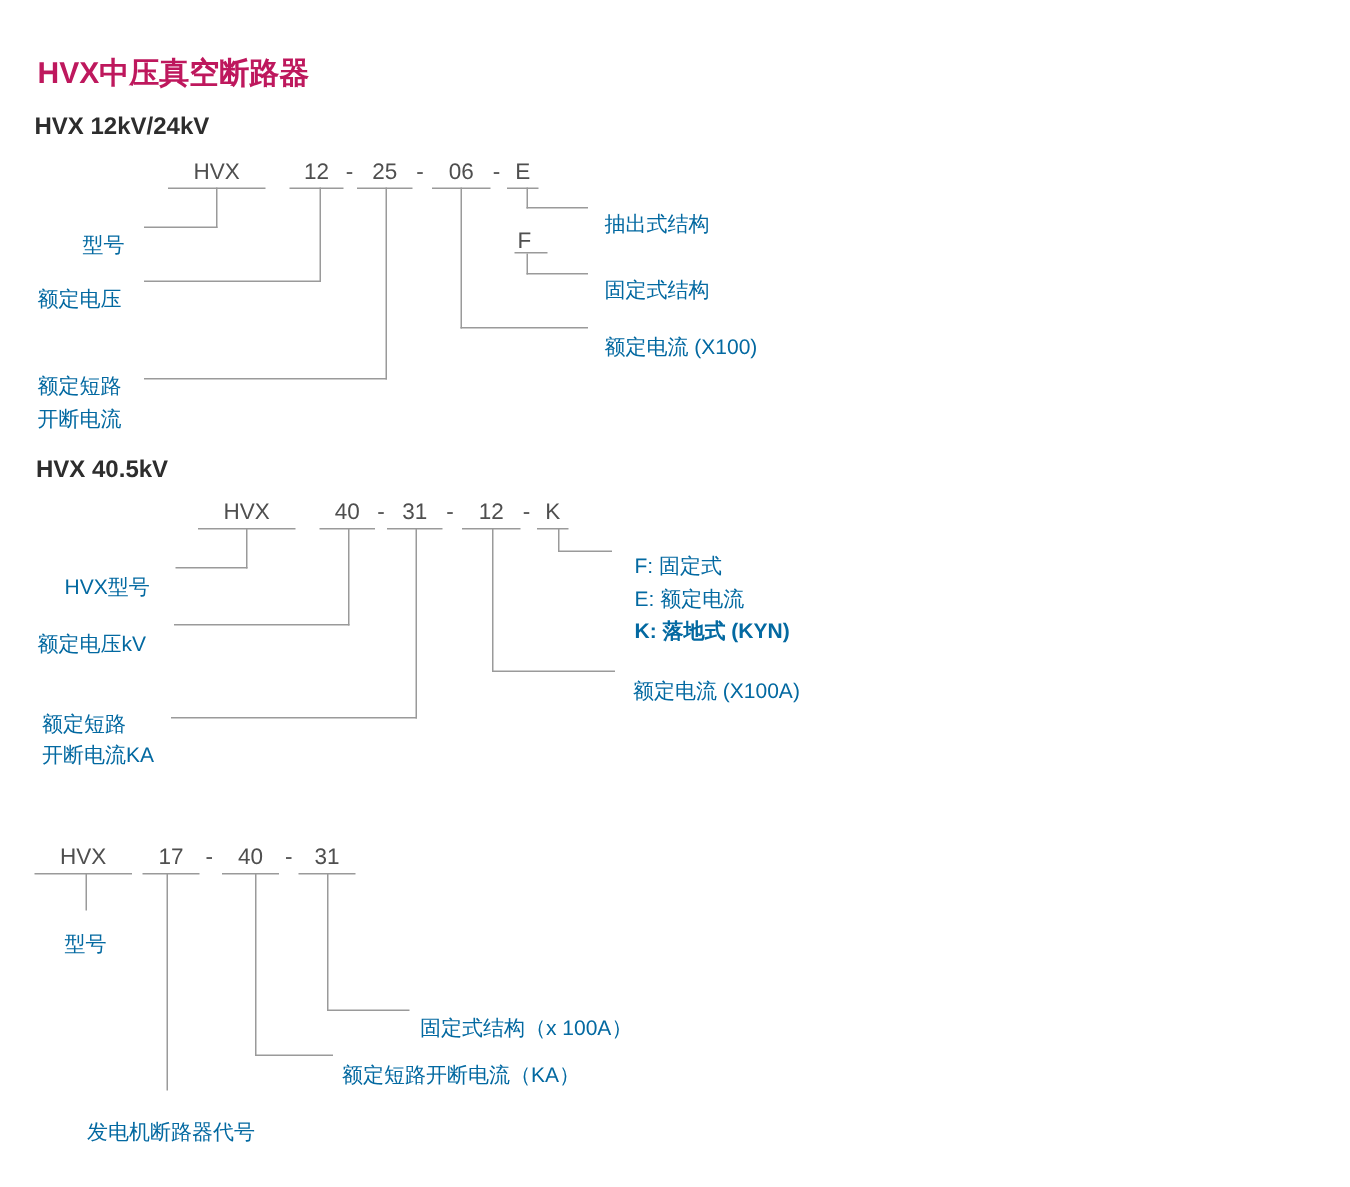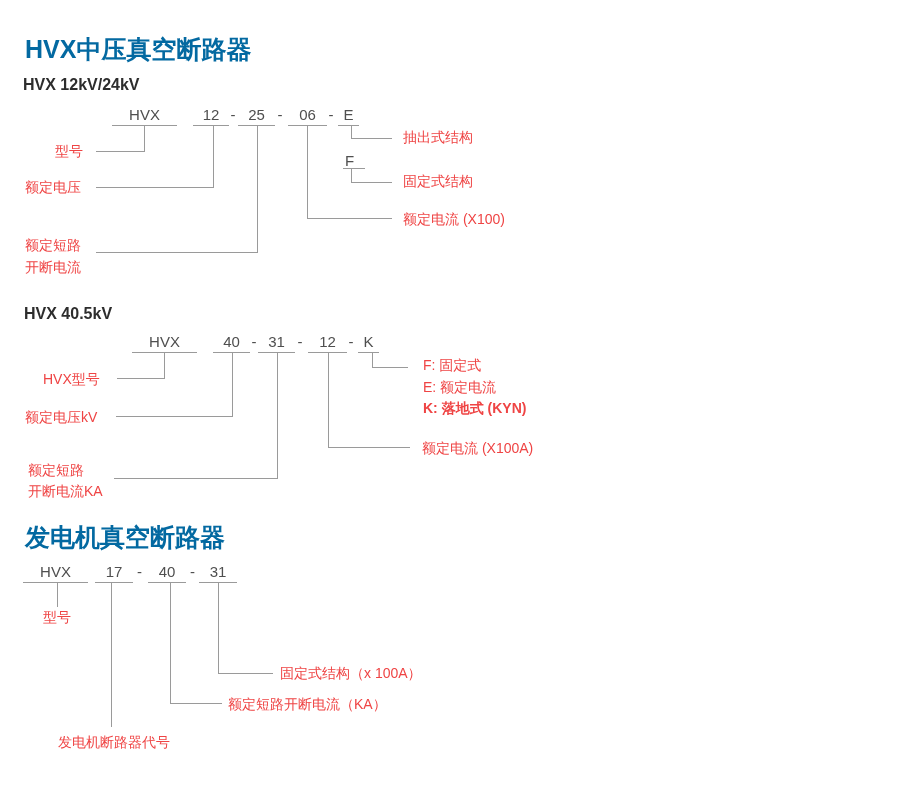--- a/index.html
+++ b/index.html
@@ -1,27 +1,27 @@
 <!DOCTYPE html>
 <html><head>
 <meta charset="utf-8">
 <style>
   html,body { margin:0; padding:0; background:#ffffff; }
   .canvas {
     position:relative; width:900px; height:791px; background:#ffffff;
     font-family:"Liberation Sans","DejaVu Sans",sans-serif; overflow:hidden;
   }
-  .h-main { position:absolute; font-size:25px; font-weight:bold; color:#0369a1; line-height:22px; white-space:nowrap; }
+  .h-main { position:absolute; font-size:20px; font-weight:bold; color:#be185d; line-height:22px; white-space:nowrap; }
   .h-sub  { position:absolute; font-size:16px; font-weight:bold; color:#2d2d2d; line-height:20px; white-space:nowrap; }
   .seg {
     position:absolute; height:21px; line-height:21px; text-align:center;
     font-size:15px; color:#4f4f4f; border-bottom:1px solid #9a9a9a; white-space:nowrap;
   }
   .dash { position:absolute; height:21px; line-height:21px; text-align:center; font-size:15px; color:#4f4f4f; }
-  .lbl  { position:absolute; height:15px; line-height:15px; font-size:14px; color:#ef4444; white-space:nowrap; }
+  .lbl  { position:absolute; height:15px; line-height:15px; font-size:14px; color:#0369a1; white-space:nowrap;margin-top:12px; }
   .vl   { position:absolute; width:1px; background:#9a9a9a; }
   .hl   { position:absolute; height:1px; background:#9a9a9a; }
   .altchar { position:absolute; height:15px; line-height:15px; font-size:15px; color:#4f4f4f; }
 </style>
 </head>
 <body>
 
 <div class="canvas">
 
   <div class="h-main" style="left:25px; top:38px;">HVX中压真空断路器</div>
@@ -91,21 +91,20 @@
   <div class="vl" style="left:328px; top:352px; height:96px;"></div>
   <div class="hl" style="left:328px; top:447px; width:82px;"></div>
   <div class="lbl" style="left:422px; top:441px;">额定电流 (X100A)</div>
 
   <div class="vl" style="left:372px; top:352px; height:16px;"></div>
   <div class="hl" style="left:372px; top:367px; width:36px;"></div>
   <div class="lbl" style="left:423px; top:358px;">F: 固定式</div>
   <div class="lbl" style="left:423px; top:380px;">E: 额定电流</div>
   <div class="lbl" style="left:423px; top:401px;font-weight:bold;">K: 落地式 (KYN)</div>
 
-  <div class="h-main" style="left:25px; top:526px;">发电机真空断路器</div>
 
   <div class="seg" style="left:23px;  top:561px; width:65px;">HVX</div>
   <div class="seg" style="left:95px;  top:561px; width:38px;">17</div>
   <div class="dash" style="left:134px; top:561px; width:11px;">-</div>
   <div class="seg" style="left:148px; top:561px; width:38px;">40</div>
   <div class="dash" style="left:187px; top:561px; width:11px;">-</div>
   <div class="seg" style="left:199px; top:561px; width:38px;">31</div>
 
   <div class="vl" style="left:57px; top:582px; height:25px;"></div>
   <div class="lbl" style="left:43px; top:610px;">型号</div>

